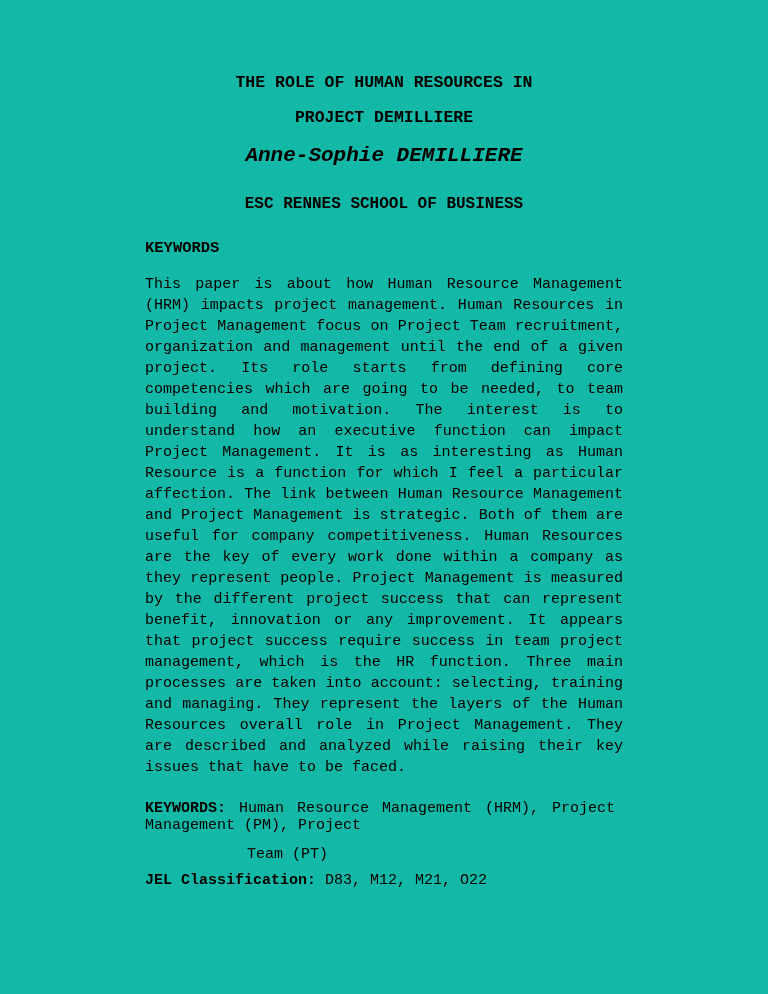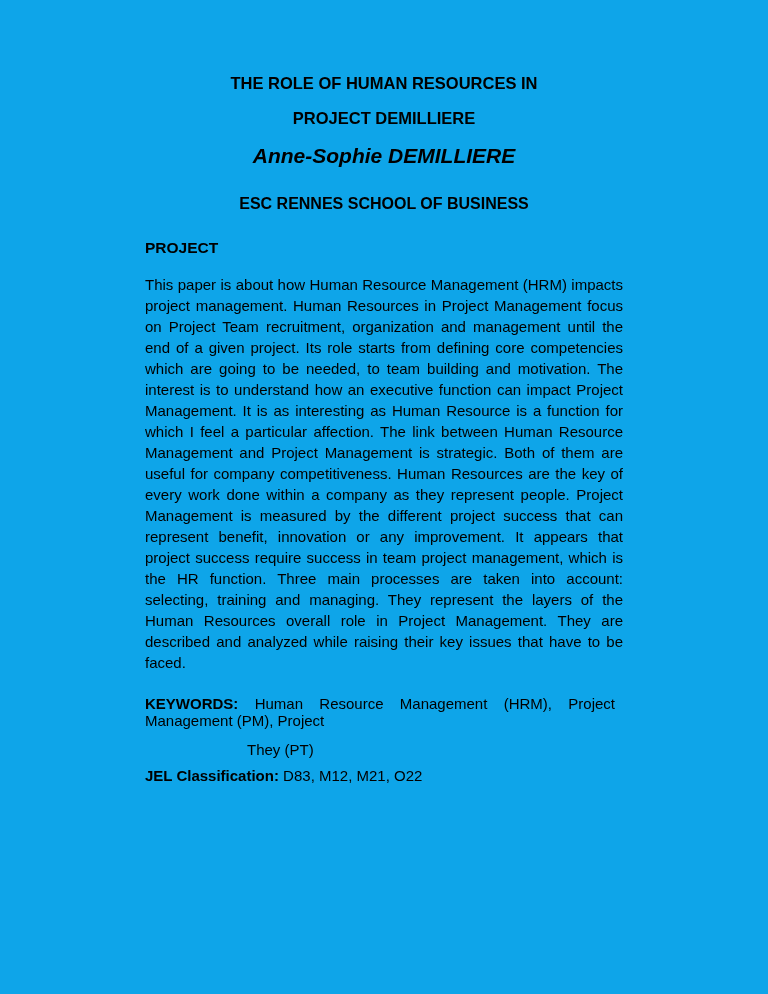--- a/index.html
+++ b/index.html
@@ -4,22 +4,22 @@
   <style>
     html, body {
       margin: 0;
       padding: 0;
       background: #ffffff;
     }
     .page {
       position: relative;
       width: 768px;
       height: 994px;
-      background: #0ea5e9;
-      font-family: Liberation Sans, sans-serif;
+      background: #14b8a6;
+      font-family: Liberation Mono, monospace;
       color: #000000;
       overflow: hidden;
     }
     .content {
       position: absolute;
       left: 145px;
       top: 0;
       width: 478px;
       padding-top: 73px;
       box-sizing: border-box;
@@ -91,24 +91,24 @@
   <div class="content">
 
     <p class="title-line">THE ROLE OF HUMAN RESOURCES IN</p>
 
     <p class="title-line second">PROJECT DEMILLIERE</p>
 
     <p class="author">Anne-Sophie DEMILLIERE</p>
 
     <p class="institution">ESC RENNES SCHOOL OF BUSINESS</p>
 
-    <p class="abstract-heading">PROJECT</p>
+    <p class="abstract-heading">KEYWORDS</p>
 
     <p class="abstract-body">This paper is about how Human Resource Management (HRM) impacts project management. Human Resources in Project Management focus on Project Team recruitment, organization and management until the end of a given project. Its role starts from defining core competencies which are going to be needed, to team building and motivation. The interest is to understand how an executive function can impact Project Management. It is as interesting as Human Resource is a function for which I feel a particular affection. The link between Human Resource Management and Project Management is strategic. Both of them are useful for company competitiveness. Human Resources are the key of every work done within a company as they represent people. Project Management is measured by the different project success that can represent benefit, innovation or any improvement. It appears that project success require success in team project management, which is the HR function. Three main processes are taken into account: selecting, training and managing. They represent the layers of the Human Resources overall role in Project Management. They are described and analyzed while raising their key issues that have to be faced.</p>
 
     <p class="keywords"><span class="label">KEYWORDS:</span> <span>Human Resource Management (HRM), Project Management (PM), Project</span></p>
 
-    <p class="team-line">They (PT)</p>
+    <p class="team-line">Team (PT)</p>
 
     <p class="jel"><span class="label">JEL Classification:</span> <span>D83, M12, M21, O22</span></p>
 
   </div>
 </div>
 
 </body></html>

